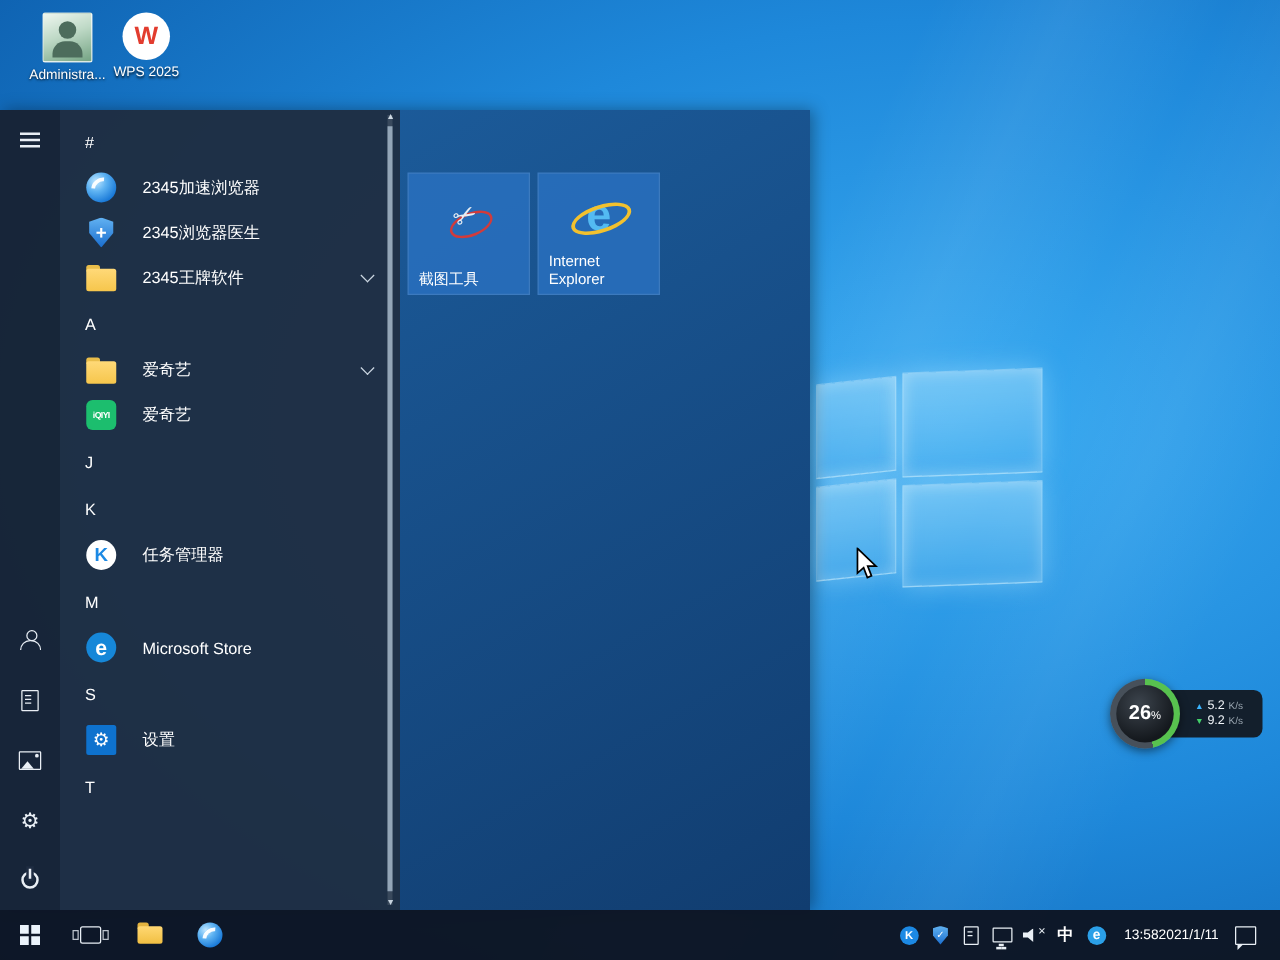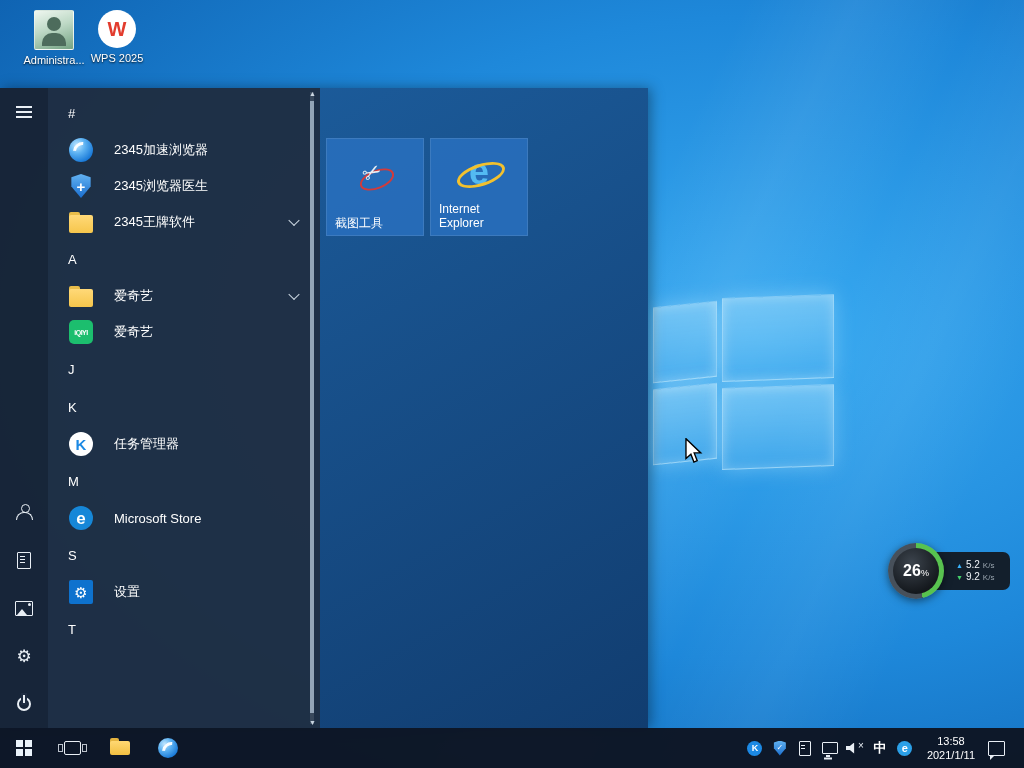--- a/index.html
+++ b/index.html
@@ -155,21 +155,21 @@
   .tr-doc::after{content:"";position:absolute;left:1.5px;top:3px;width:4px;height:1px;background:#e9eff5;box-shadow:0 3px 0 #e9eff5;}
   .tr-mon{width:14px;height:10px;border:1.5px solid #e9eff5;border-radius:1px;position:relative;}
   .tr-mon::after{content:"";position:absolute;left:3.5px;bottom:-4px;width:4px;height:2.5px;background:#e9eff5;box-shadow:-2px 2.5px 0 0 #e9eff5,2px 2.5px 0 0 #e9eff5;}
   .tr-spk{position:relative;width:18px;height:13px;}
   .tr-spk::before{content:"";position:absolute;left:0;top:1px;width:11px;height:11px;background:#e9eff5;
                   clip-path:polygon(0 32%,36% 32%,75% 0,75% 100%,36% 68%,0 68%);}
   .tr-spk .mute-x{position:absolute;right:0;top:-1px;color:#e9eff5;font-size:10px;line-height:1;}
   .tr-ime{color:#fff;font-size:13px;font-weight:bold;}
   .tr-edge{width:15px;height:15px;border-radius:50%;background:#2ba0e8;color:#fff;font-size:11px;font-weight:bold;
            display:flex;align-items:center;justify-content:center;line-height:1;}
-  .clock{display:flex;flex-direction:column;align-items:center;justify-content:center;color:#fff;
+  .clock{display:flex;flex-direction:row;align-items:center;justify-content:center;color:#fff;
          font-size:11px;line-height:14px;padding:0 6px;}
   .tr-action{width:15px;height:13px;border:1.5px solid #e9eff5;border-radius:1px;position:relative;margin-right:4px;}
   .tr-action::after{content:"";position:absolute;left:1px;bottom:-5px;width:0;height:0;
                     border-left:4px solid #e9eff5;border-bottom:4px solid transparent;}
   .show-desktop{width:4px;border-left:1px solid rgba(255,255,255,0.25);}
 
   
   .cursor{position:absolute;left:684px;top:438px;z-index:40;pointer-events:none;}
 </style>
 </head>

